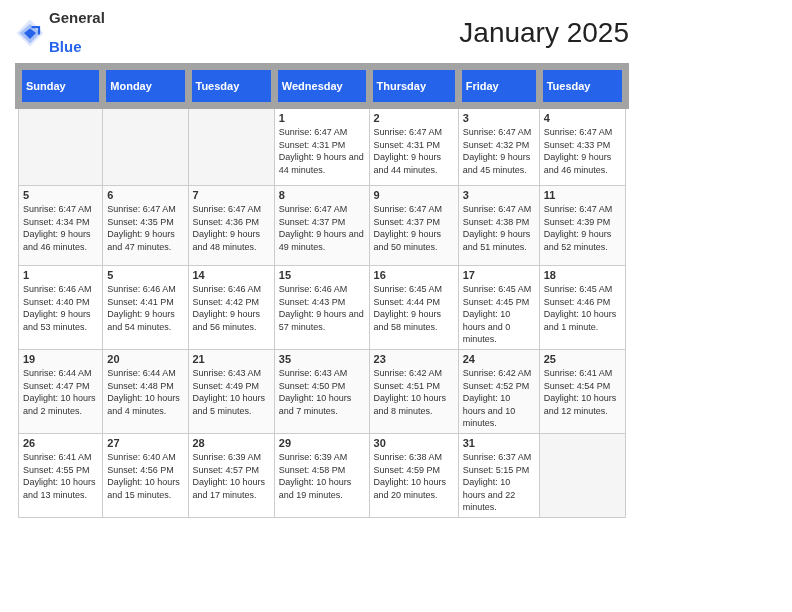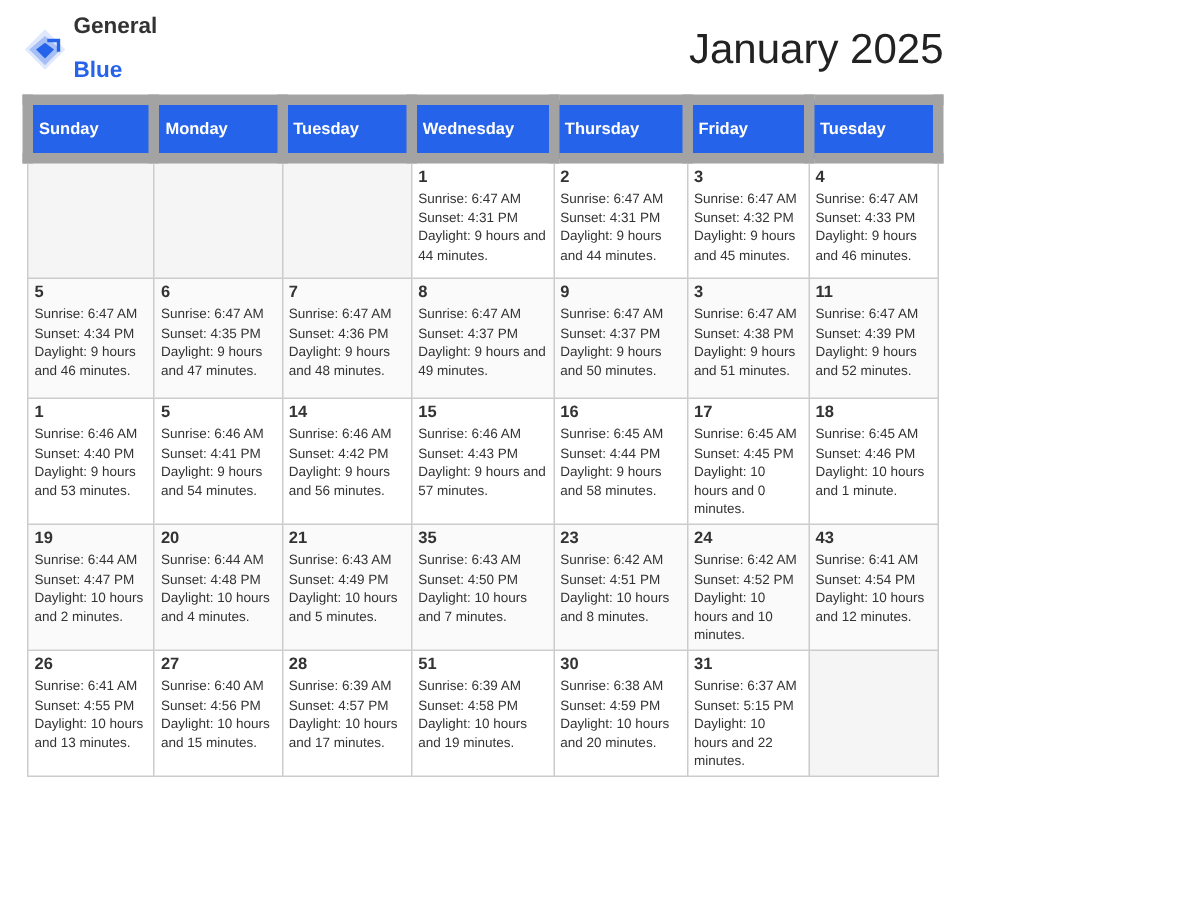--- a/index.html
+++ b/index.html
@@ -282,21 +282,21 @@
 Sunset: 4:51 PM
 Daylight: 10 hours and 8 minutes.</div>
           </td>
           <td>
             <span class="day-num">24</span>
             <div class="day-info" style="white-space: pre-line;">Sunrise: 6:42 AM
 Sunset: 4:52 PM
 Daylight: 10 hours and 10 minutes.</div>
           </td>
           <td>
-            <span class="day-num">43</span>
+            <span class="day-num">25</span>
             <div class="day-info" style="white-space: pre-line;">Sunrise: 6:41 AM
 Sunset: 4:54 PM
 Daylight: 10 hours and 12 minutes.</div>
           </td>
         </tr>
         <tr>
           <td>
             <span class="day-num">26</span>
             <div class="day-info" style="white-space: pre-line;">Sunrise: 6:41 AM
 Sunset: 4:55 PM
@@ -308,21 +308,21 @@
 Sunset: 4:56 PM
 Daylight: 10 hours and 15 minutes.</div>
           </td>
           <td>
             <span class="day-num">28</span>
             <div class="day-info" style="white-space: pre-line;">Sunrise: 6:39 AM
 Sunset: 4:57 PM
 Daylight: 10 hours and 17 minutes.</div>
           </td>
           <td>
-            <span class="day-num">51</span>
+            <span class="day-num">29</span>
             <div class="day-info" style="white-space: pre-line;">Sunrise: 6:39 AM
 Sunset: 4:58 PM
 Daylight: 10 hours and 19 minutes.</div>
           </td>
           <td>
             <span class="day-num">30</span>
             <div class="day-info" style="white-space: pre-line;">Sunrise: 6:38 AM
 Sunset: 4:59 PM
 Daylight: 10 hours and 20 minutes.</div>
           </td>

